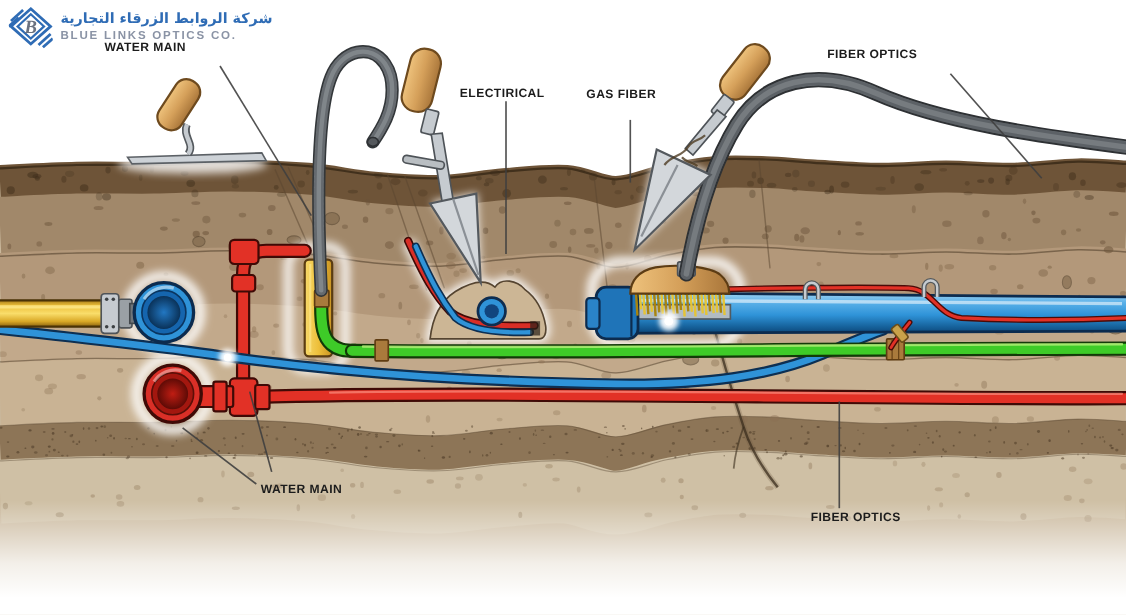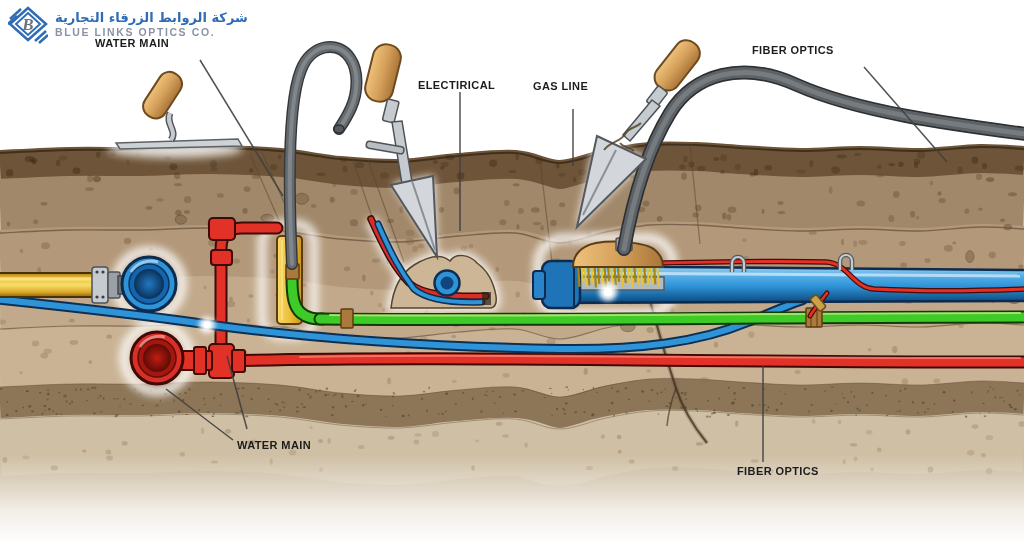--- a/index.html
+++ b/index.html
@@ -959,18 +959,18 @@
     <text x="20" y="24" text-anchor="middle" font-family="Liberation Serif,serif" font-style="italic" font-weight="bold" font-size="17" fill="#6b7280">B</text>
   </svg>
   <div class="txt">
     <div class="ar">شركة الروابط الزرقاء التجارية</div>
     <div class="en">BLUE LINKS OPTICS CO.</div>
   </div>
 </div>
 
 <div class="lbl" style="left:95px;top:38px">WATER MAIN</div>
 <div class="lbl" style="left:418px;top:80px">ELECTIRICAL</div>
-<div class="lbl" style="left:533px;top:81px">GAS LINE</div>
+<div class="lbl" style="left:533px;top:81px">GAS FIBER</div>
 <div class="lbl" style="left:752px;top:45px">FIBER OPTICS</div>
 <div class="lbl" style="left:237px;top:440px">WATER MAIN</div>
 <div class="lbl" style="left:737px;top:466px">FIBER OPTICS</div>
 
 </div>
 
 </body></html>

